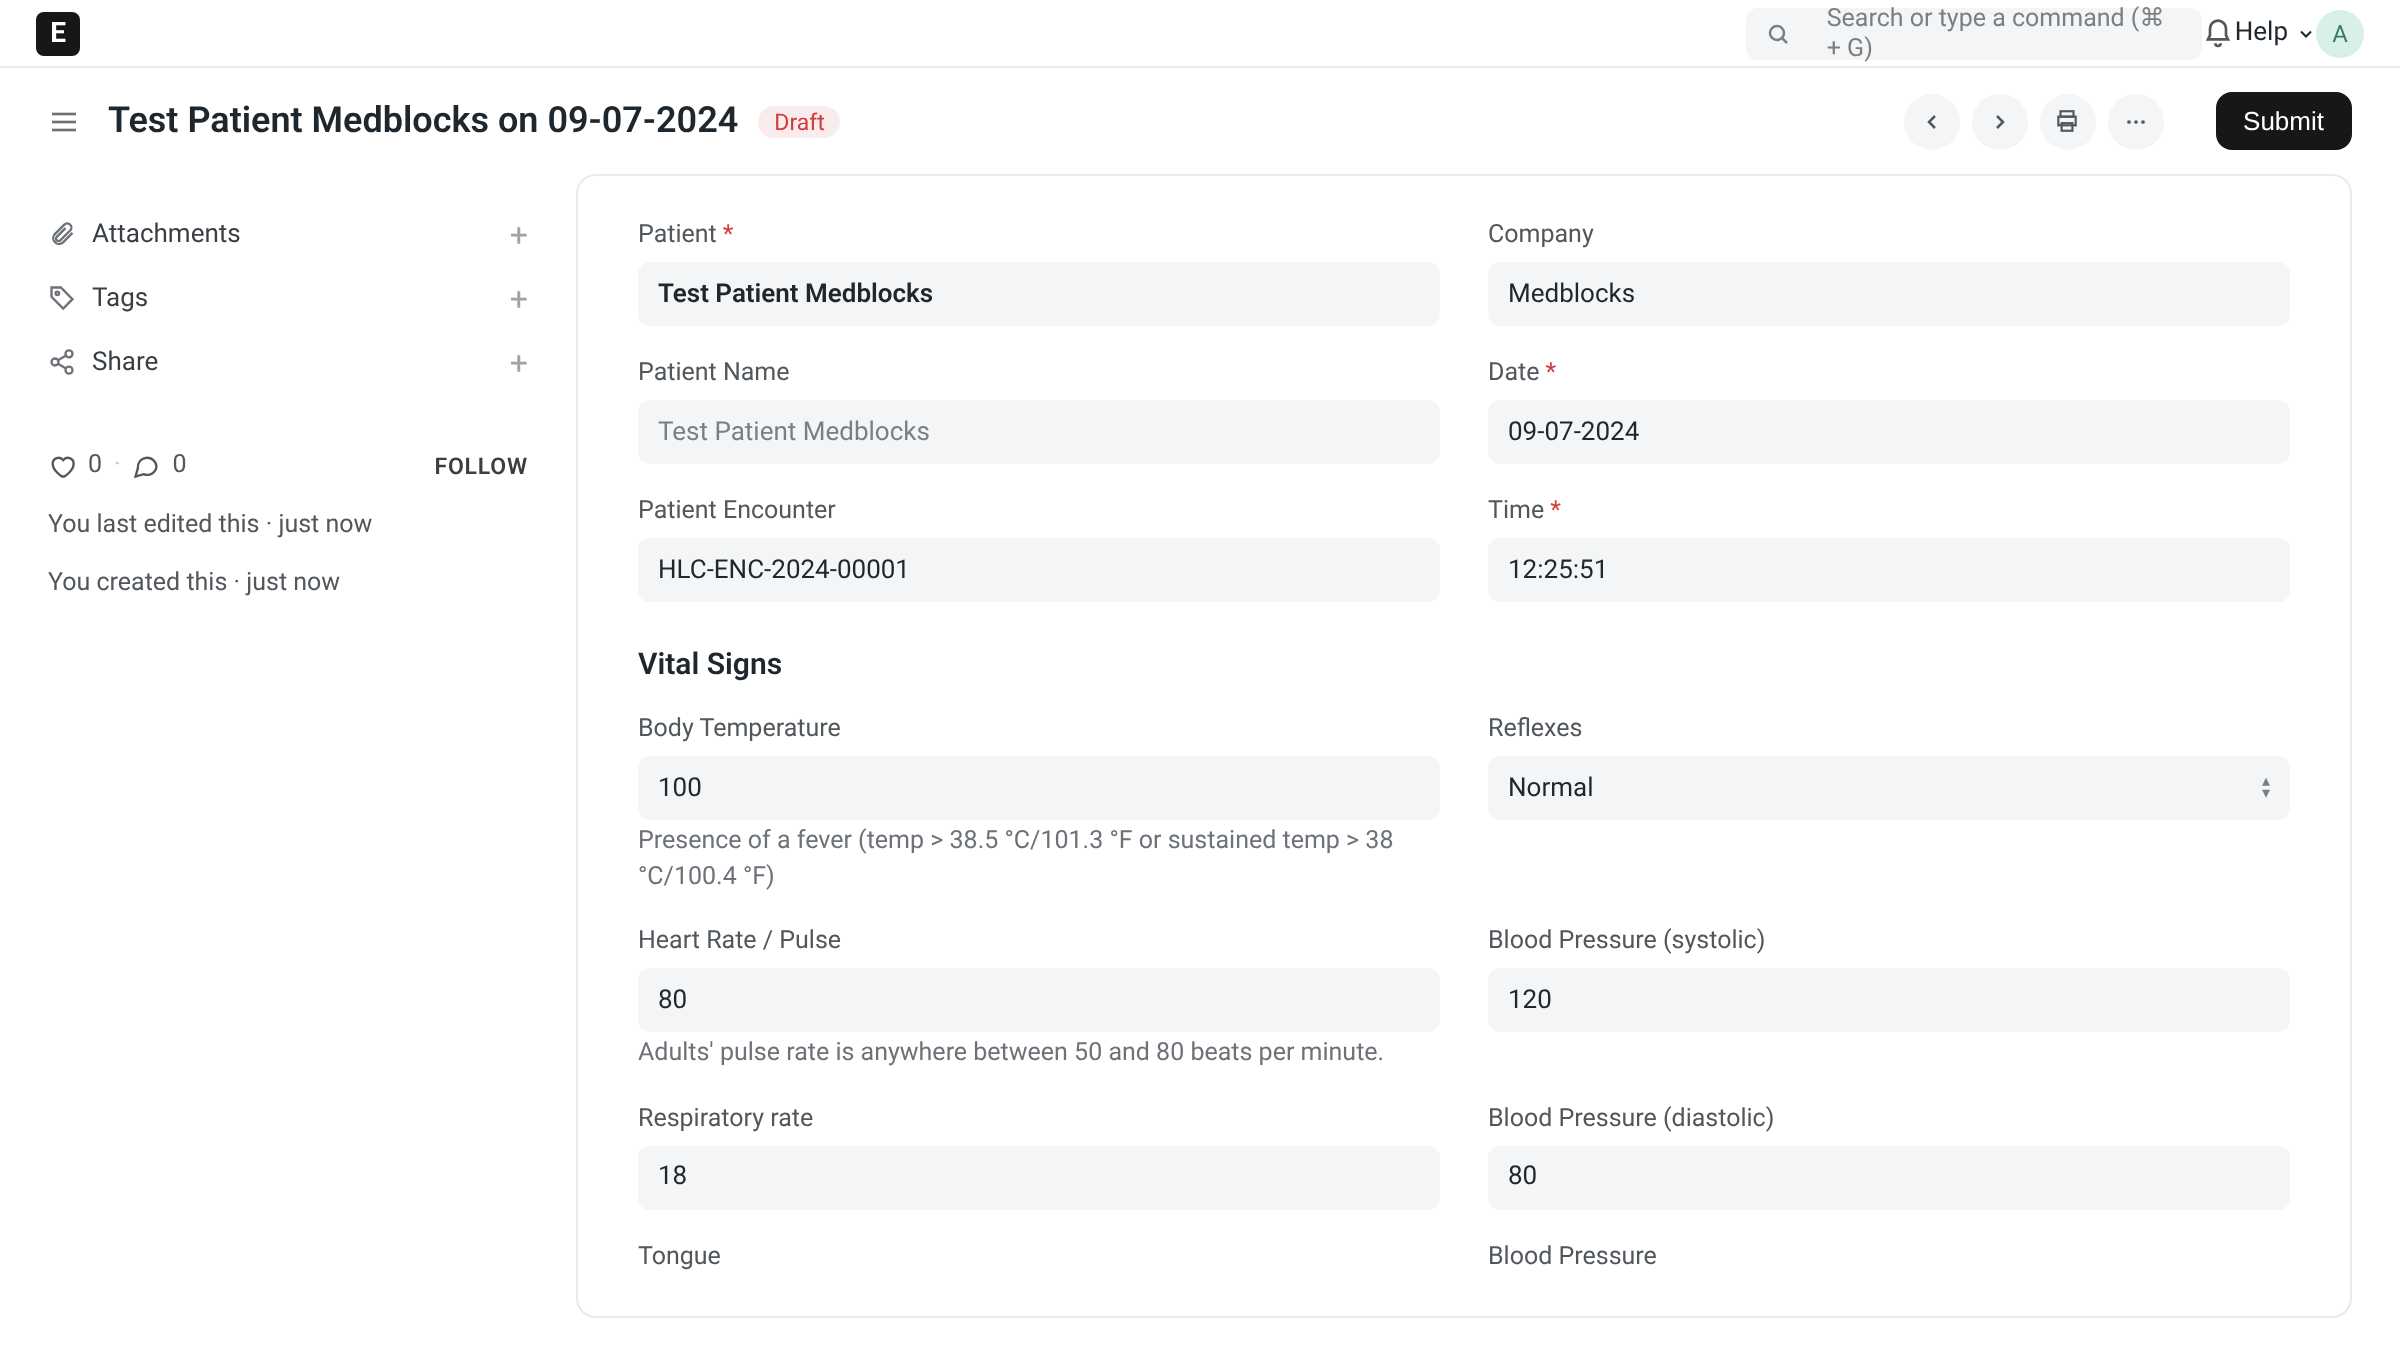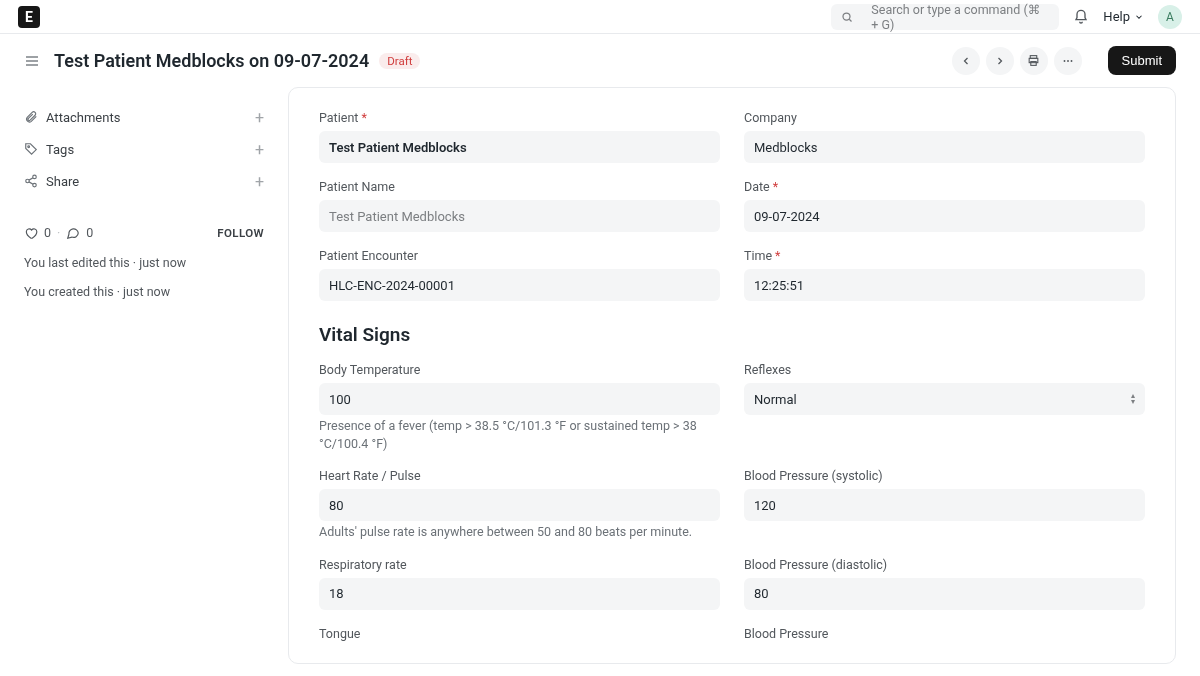--- a/index.html
+++ b/index.html
@@ -34,21 +34,21 @@
     align-items: center;
     background: #f4f5f6;
     border-radius: 6px;
     height: 26px;
     width: 228px;
     padding: 0 10px;
     color: #7c7f82;
     gap: 18px;
     font-size: 12.5px;
   }
-  .bell, .help, .avatar { margin-left: 14px; display:flex; align-items:center; cursor:pointer; }
+  .bell, .help, .avatar { display:flex; align-items:center; cursor:pointer; }
   .help { font-size: 13px; color:#1f272e; gap:4px; }
   .avatar {
     width: 24px; height: 24px; border-radius: 50%;
     background: #d8f0e8; color:#3a7d60; font-size:12px;
     justify-content:center;
   }
 
   
   .header-row {
     display:flex; align-items:center;
@@ -118,21 +118,21 @@
     border-radius:6px;
     height:32px;
     display:flex; align-items:center;
     padding: 0 10px;
     font-size:13px;
     color:#1f272e;
     position:relative;
   }
   .field-box.bold { font-weight:600; }
   .field-help { font-size:12.5px; color:#6c7278; margin-top:2px; line-height:1.4; }
-  .section-title { font-size:19px; font-weight:600; margin-top:6px; }
+  .section-title { font-size:15px; font-weight:600; margin-top:6px; }
   .full-span { grid-column: 1 / -1; }
   .select-caret {
     position:absolute; right:10px; display:flex; flex-direction:column;
     color:#7c7f82; font-size:8px; line-height:6px;
   }
 
   svg { display:block; }
 </style>
 </head>
 <body>

